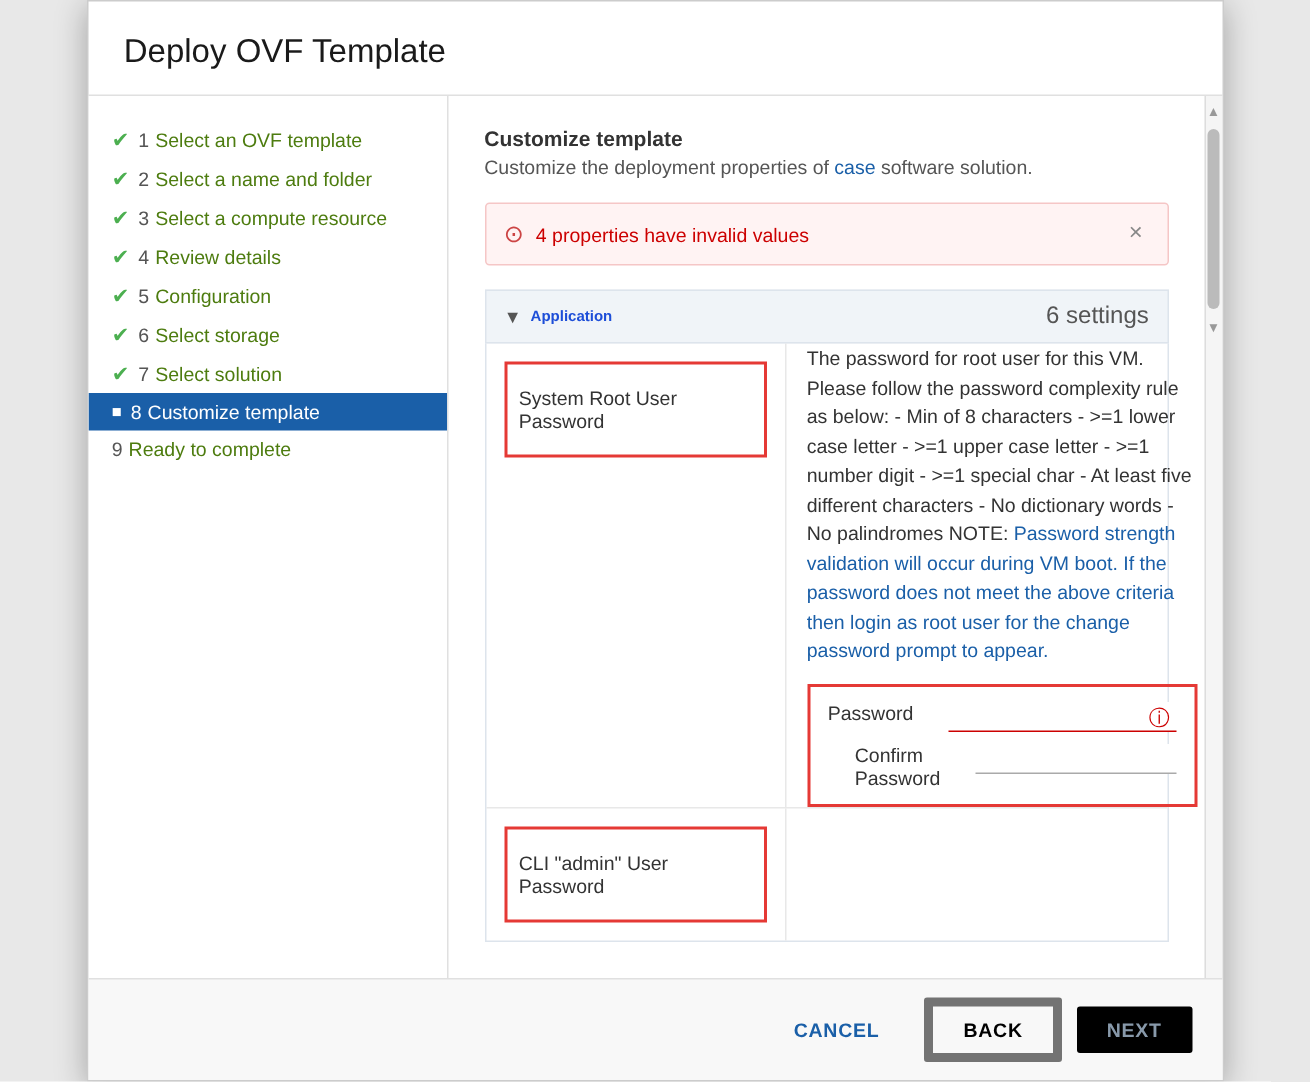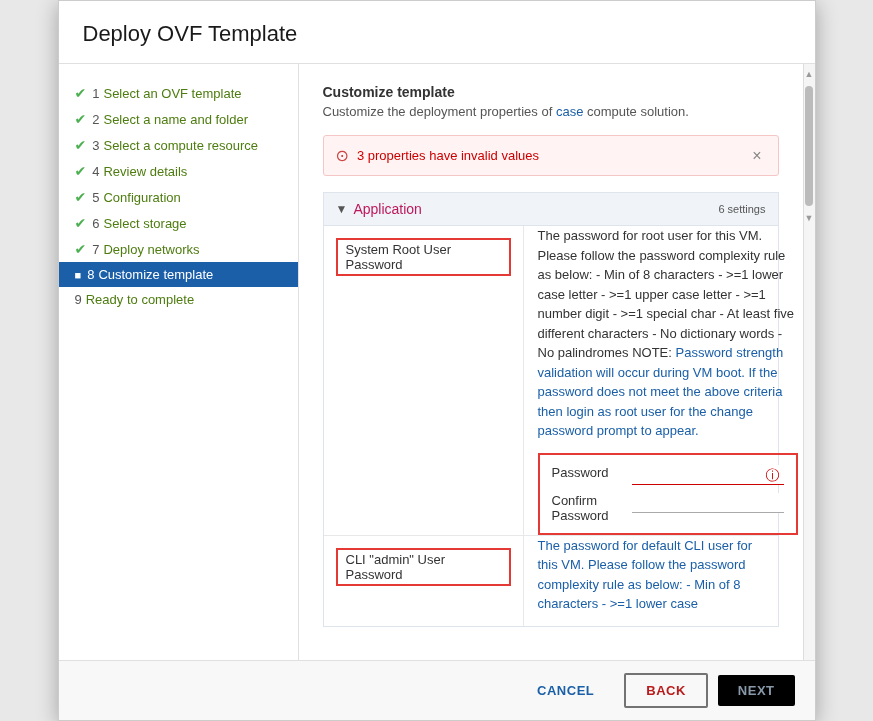--- a/index.html
+++ b/index.html
@@ -136,27 +136,27 @@
       border: 1px solid #dde4ec;
       padding: 8px 12px;
       margin-bottom: 0;
     }
     .section-toggle {
       margin-right: 6px;
       color: #555;
       font-size: 12px;
     }
     .section-title {
-      font-size: 14px;
-      font-weight: 400;
-      color: #be185d;
+      font-size: 10px;
+      font-weight: 700;
+      color: #1d4ed8;
       flex: 1;
     }
     .section-count {
-      font-size: 11px;
+      font-size: 16px;
       color: #555;
     }
     
     .settings-table {
       border: 1px solid #dde4ec;
       border-top: none;
       width: 100%;
     }
     .settings-row {
       display: flex;
@@ -166,21 +166,21 @@
       border-bottom: none;
     }
     .settings-label-col {
       width: 200px;
       min-width: 200px;
       padding: 12px 12px;
       border-right: 1px solid #e8e8e8;
     }
     .settings-label-box {
       border: 2px solid #e53935;
-      padding: 2px 8px;
+      padding: 15px 8px;
       display: inline-block;
       font-size: 13px;
       color: #333;
       font-weight: 500;
     }
     .settings-value-col {
       flex: 1;
       padding: 0 14px;
     }
     .description-text {
@@ -199,20 +199,21 @@
       display: inline-block;
       width: 260px;
     }
     .field-row {
       display: flex;
       align-items: flex-start;
       margin-bottom: 8px;
     }
     .field-row:last-child {
       margin-bottom: 0;
+      margin-left: 18px;
     }
     .field-label {
       font-size: 13px;
       color: #333;
       width: 80px;
     }
     .field-input-wrap {
       flex: 1;
       position: relative;
     }
@@ -280,22 +281,22 @@
       cursor: pointer;
       border-radius: 2px;
       letter-spacing: 0.5px;
     }
     .btn-cancel {
       background: transparent;
       color: #1a5fa8;
     }
     .btn-back {
       background: transparent;
-      color: #b91c1c;
-      border: 2px solid #737373;
+      color: #000000;
+      border: 6px solid #737373;
     }
     .btn-next {
       background: #000000;
       color: #8899aa;
       cursor: not-allowed;
     }
     .right-scroll-area {
       display: flex;
     }
   </style>
@@ -342,21 +343,21 @@
 
       <div class="sidebar-item">
         <span class="check-icon">✔</span>
         <span class="step-num">6</span>
         <span class="step-label">Select storage</span>
       </div>
 
       <div class="sidebar-item">
         <span class="check-icon">✔</span>
         <span class="step-num">7</span>
-        <span class="step-label">Deploy networks</span>
+        <span class="step-label">Select solution</span>
       </div>
 
       <div class="sidebar-item active">
         <span class="check-icon" style="color:#fff; font-size:11px;">■</span>
         <span class="step-num">8</span>
         <span class="step-label">Customize template</span>
       </div>
 
       <div class="sidebar-item">
         <span class="step-num" style="margin-right:4px; color:#555;">9</span>
@@ -364,26 +365,26 @@
       </div>
 
     </div>
 
     <div class="main-content">
       <div class="right-scroll-area" style="flex:1; overflow:hidden;">
         <div class="content-area">
 
           <div class="content-header-title">Customize template</div>
           <div class="content-header-desc">
-            <span>Customize the deployment properties of </span><span class="highlight">case</span><span> compute solution.</span>
+            <span>Customize the deployment properties of </span><span class="highlight">case</span><span> software solution.</span>
           </div>
 
           <div class="warning-banner">
             <span class="warning-icon">⊙</span>
-            <span class="warning-text">3 properties have invalid values</span>
+            <span class="warning-text">4 properties have invalid values</span>
             <span class="warning-close">×</span>
           </div>
 
           <div class="section-header">
             <span class="section-toggle">▼</span>
             <span class="section-title">Application</span>
             <span class="section-count">6 settings</span>
           </div>
 
           <div class="settings-table">
@@ -411,25 +412,20 @@
                     </div>
                   </div>
                 </div>
               </div>
             </div>
 
             <div class="settings-row">
               <div class="settings-label-col">
                 <div class="settings-label-box">CLI "admin" User Password</div>
               </div>
-              <div class="settings-value-col">
-                <div class="description-text">
-                  <span class="link-color">The password for default CLI user for this VM. Please follow the password complexity rule as below: - Min of 8 characters - &gt;=1 lower case</span>
-                </div>
-              </div>
             </div>
 
           </div>
 
         </div>
 
         <div class="scrollbar-track">
           <div class="scrollbar-up">▲</div>
           <div class="scrollbar-thumb"></div>
           <div class="scrollbar-down">▼</div>

